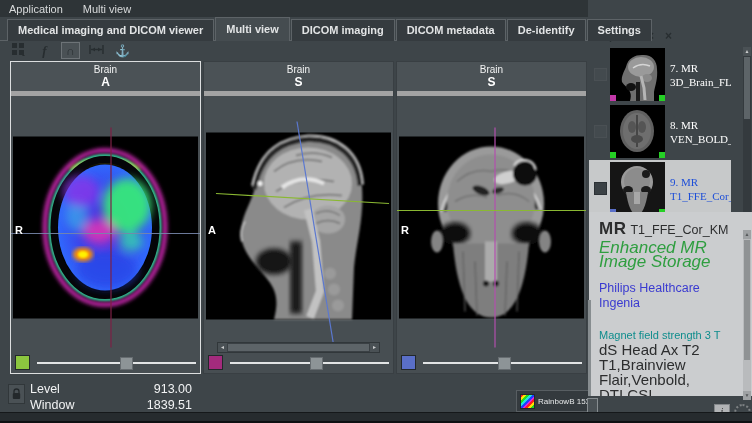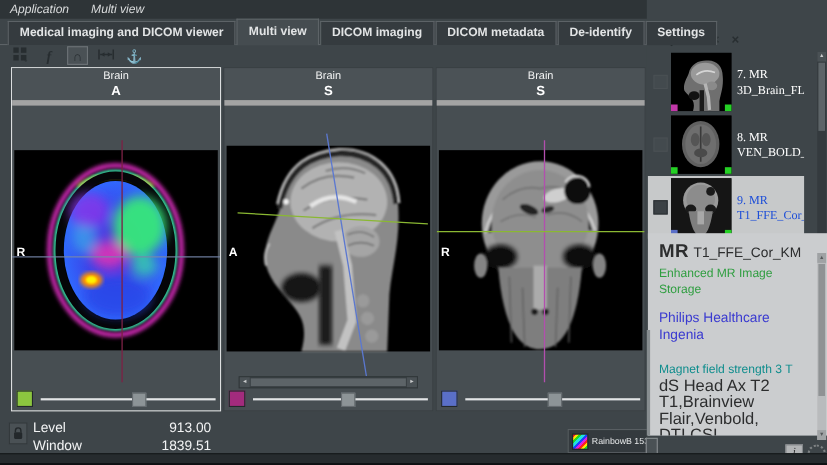--- a/index.html
+++ b/index.html
@@ -2,21 +2,21 @@
 <html><head>
 <meta charset="utf-8">
 <style>
   html,body{margin:0;padding:0;background:#101315;}
   .app{position:relative;width:752px;height:423px;background:#3e4549;overflow:hidden;
        font-family:"Liberation Sans","DejaVu Sans",sans-serif;color:#e6e6e6;-webkit-font-smoothing:antialiased;}
 
   
   .menubar{position:absolute;top:0;left:0;right:0;height:17px;background:#2e3437;
            display:flex;align-items:center;gap:20px;padding-left:9px;font-size:11px;color:#d9dbdc;}
-  .menu-item{cursor:default;font-style:italic;}
+  .menu-item{cursor:default;}
 
   
   .tabbar{position:absolute;top:18px;left:0;right:0;height:23px;display:flex;align-items:flex-end;padding-left:7px;}
   .tabbar::after{content:"";position:absolute;left:0;right:0;bottom:0;height:1px;background:#5d6367;}
   .tab{height:21px;line-height:21px;padding:0 10px;font-size:11px;font-weight:600;color:#e2e4e5;
        background:#353b3f;border:1px solid #5d6367;border-bottom:none;margin-right:1px;position:relative;z-index:1;}
   .tab.active{height:23px;line-height:23px;background:#454c50;z-index:3;}
 
   
   .toolbar{position:absolute;top:42px;left:9px;height:17px;display:flex;align-items:center;gap:7px;}
@@ -70,21 +70,21 @@
   .list-hscroll{position:absolute;top:219px;left:1px;right:9px;height:8px;background:#343a3e;display:flex;}
   .list-hscroll .sb-arrow{width:8px;background:#4a5155;color:#c9cbcc;font-size:5px;line-height:8px;text-align:center;flex:none;}
   .list-hscroll .sb-track{flex:1;position:relative;}
   .list-hscroll .sb-handle{position:absolute;left:1px;top:1px;bottom:1px;width:78%;background:#5d6468;}
 
   .meta{position:absolute;top:212px;left:1px;right:0;height:177px;background:#cbcdcf;color:#2c2d2e;
         padding:7px 14px 0 10px;font-size:11.5px;line-height:14px;overflow:hidden;}
   .meta .line1{line-height:20px;white-space:nowrap;}
   .meta .modality{font-size:17px;font-weight:bold;letter-spacing:.5px;}
   .meta .series-name{font-size:12.5px;margin-left:4px;}
-  .meta .storage{color:#2f9e40;font-size:11px;margin-top:1px;}
+  .meta .storage{font-style:italic;color:#2f9e40;font-size:17px;margin-top:1px;}
   .meta .vendor{color:#3a3ad0;font-size:12.5px;line-height:15px;margin-top:12px;}
   .meta .model{color:#3a3ad0;font-size:12.5px;line-height:15px;}
   .meta .field{color:#0f8d8d;font-size:11px;margin-top:17px;}
   .meta .protocol{font-size:15px;line-height:15px;}
   .meta-vscroll{position:absolute;top:230px;right:1px;width:8px;height:170px;background:#b9bbbd;}
   .meta-vscroll .sb-up,.meta-vscroll .sb-dn{position:absolute;left:0;right:0;height:9px;background:#9fa2a4;color:#55585a;font-size:5px;line-height:9px;text-align:center;}
   .meta-vscroll .sb-up{top:0;} .meta-vscroll .sb-dn{bottom:0;}
   .meta-vscroll .sb-handle{position:absolute;top:10px;left:1px;right:1px;height:120px;background:#8f9294;}
 
   .side-splitter{position:absolute;left:0px;top:300px;width:3px;height:96px;background:#878d90;}

